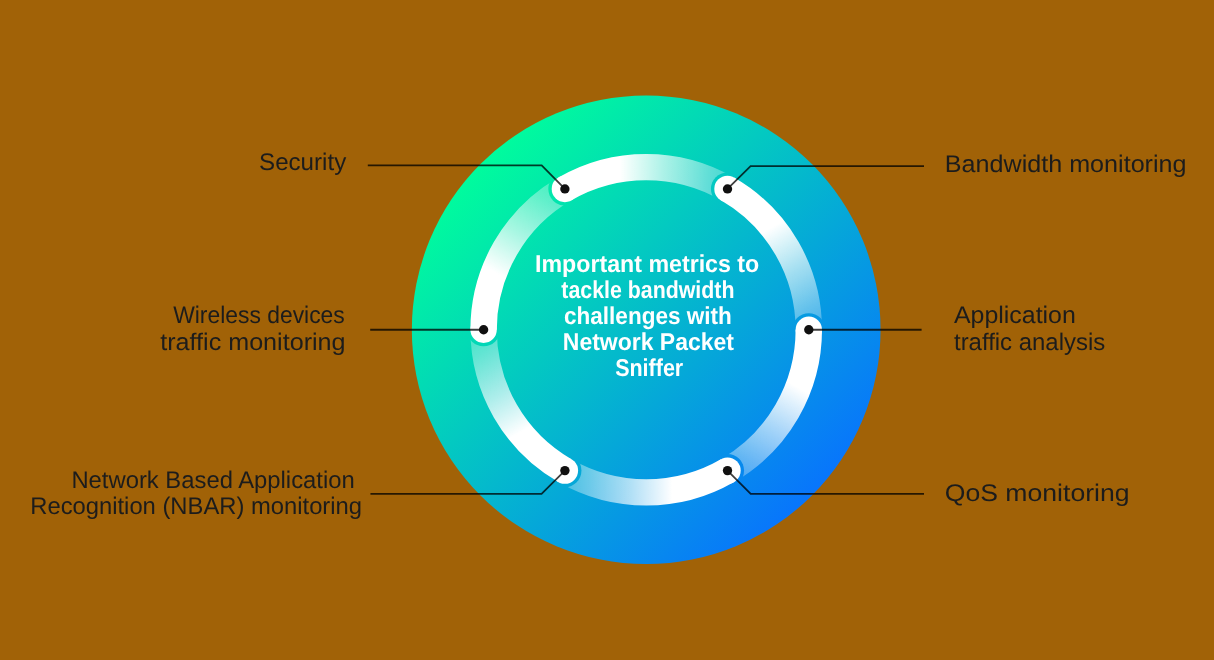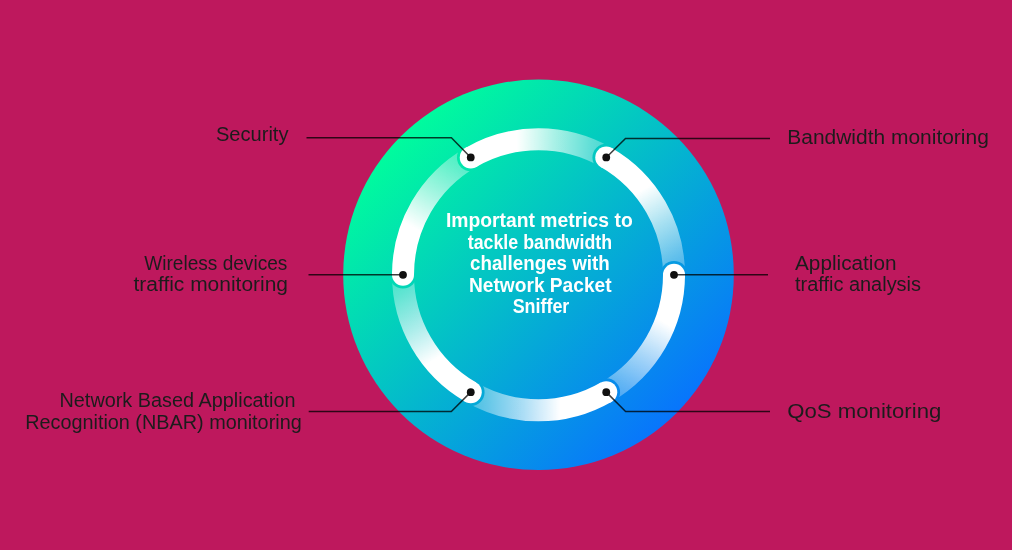--- a/index.html
+++ b/index.html
@@ -1,16 +1,16 @@
 <!DOCTYPE html>
 <html><head>
 <meta charset="utf-8">
 <style>
   html,body{margin:0;padding:0;background:#ffffff;}
-  .wrap{position:relative;width:1012px;height:550px;overflow:hidden;background:#be185d;}
+  .wrap{position:relative;width:1012px;height:550px;overflow:hidden;background:#a16207;}
   svg{display:block;}
   text{font-family:"Liberation Sans",sans-serif;}
   .lbl{fill:#1c1c1c;font-size:20px;}
   .ctr{fill:#ffffff;font-size:20.3px;font-weight:bold;}
 </style>
 </head>
 <body>
 <div class="wrap">
 <svg width="1012" height="550" viewBox="0 0 1012 550">
   <defs>

